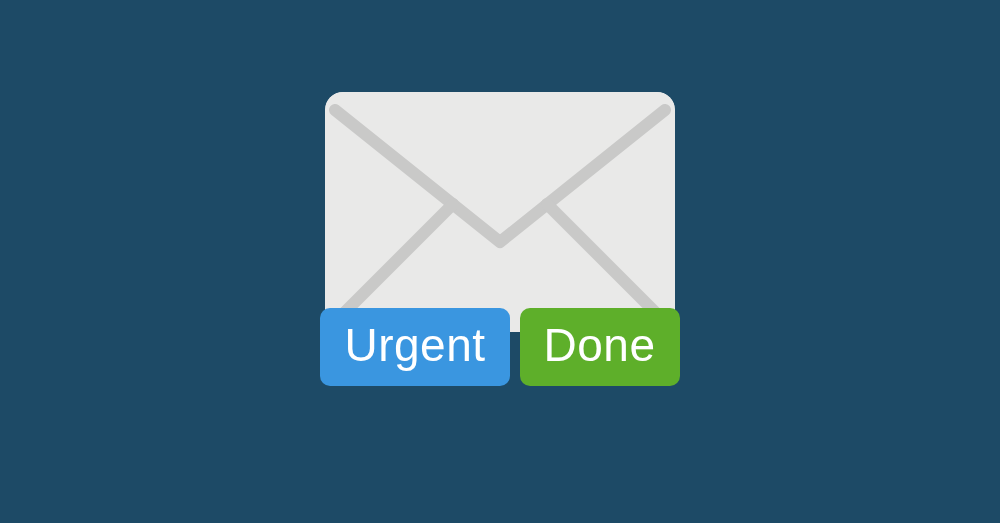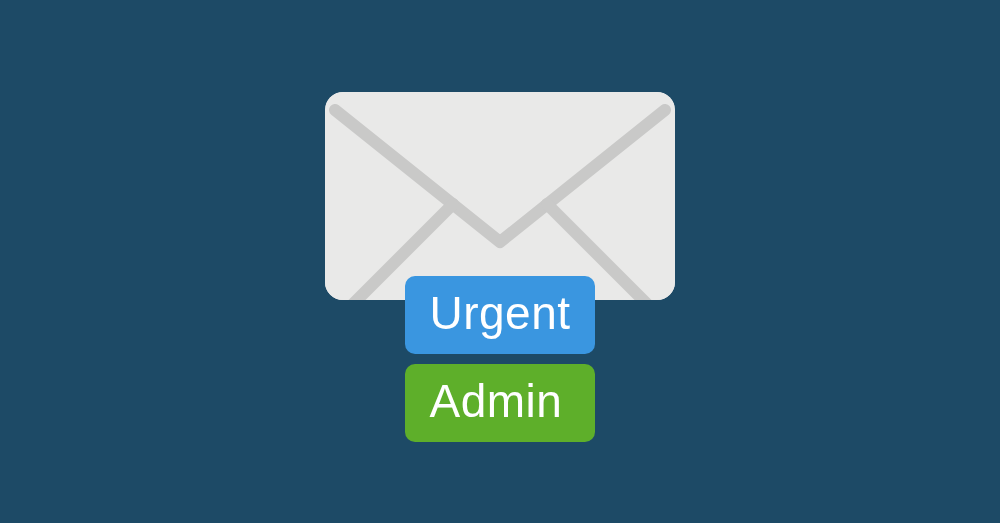--- a/index.html
+++ b/index.html
@@ -27,21 +27,20 @@
     position: relative;
     overflow: hidden;
     margin-top: 10px;
   }
   .tags {
     display: flex;
     gap: 10px;
     margin-top: -24px;
     position: relative;
     z-index: 5;
-    flex-direction: column;
   }
   .tag {
     position: relative;
     color: #fff;
     font-size: 46px;
     font-weight: 400;
     line-height: 1;
     padding: 14px 24px 18px 24px;
     border-radius: 10px;
     letter-spacing: 0.5px;
@@ -77,19 +76,19 @@
     </svg>
   </div>
 
   <div class="tags">
 
     <div class="tag tag-urgent">
       <span>Urgent</span>
     </div>
 
     <div class="tag tag-done">
-      <span>Admin</span>
+      <span>Done</span>
     </div>
 
 
   </div>
 
 </div>
 
 </body></html>

